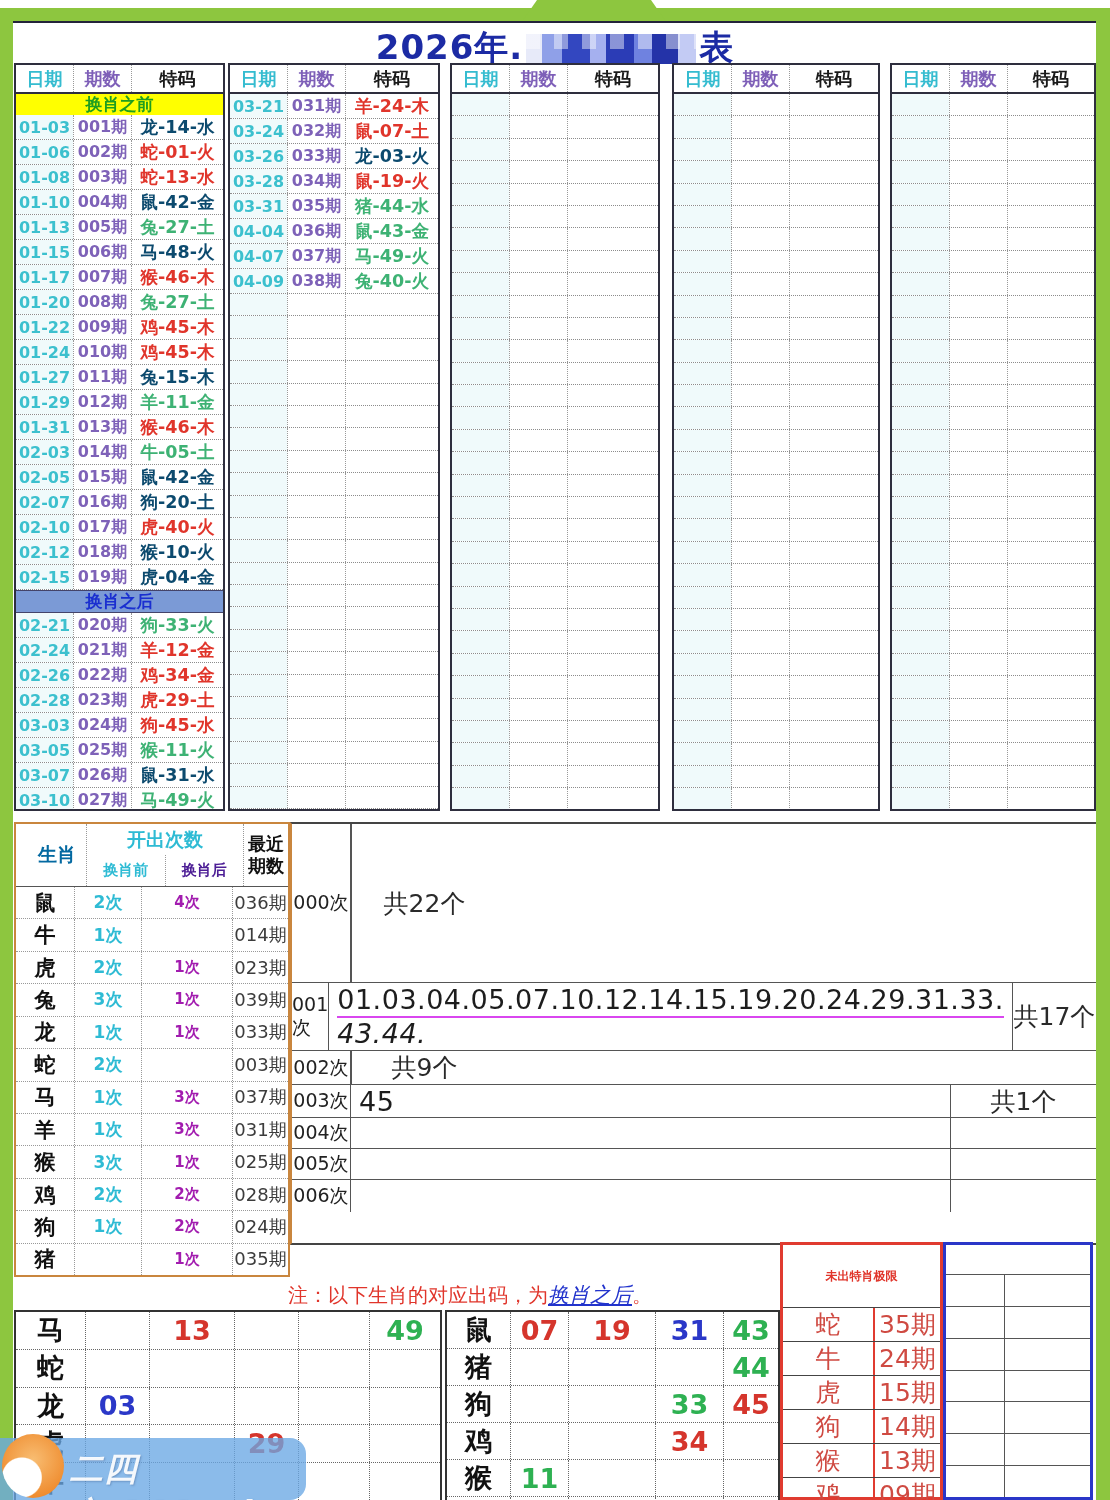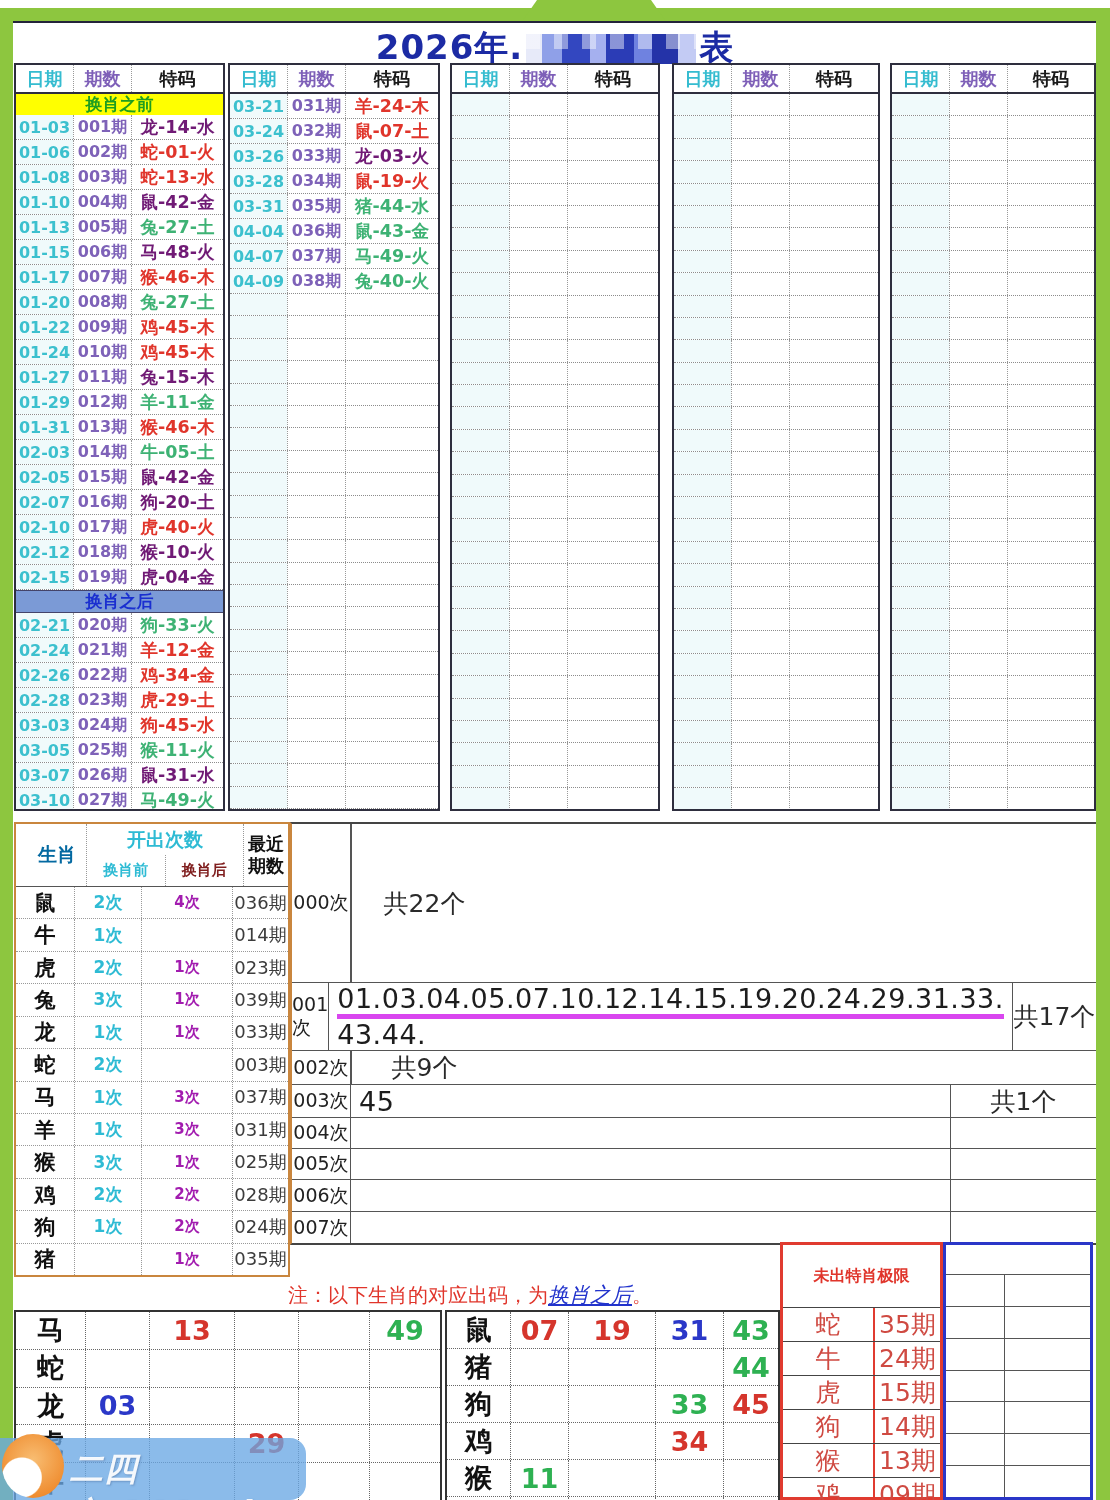--- a/index.html
+++ b/index.html
@@ -31,33 +31,33 @@
   .mh-code{flex:1;color:#1a1a1a;}
   .m-banner{flex:0 0 21px;text-align:center;font-weight:bold;font-size:17px;line-height:21px;}
   .m-banner.before{background:#ffff00;color:#1f9e1f;}
   .m-banner.after{background:#7b9ad6;color:#1a2fd0;border-top:1px solid #44446a;border-bottom:1px solid #44446a;}
   .m-row{flex:0 0 22.4px;display:flex;border-bottom:1px dotted #8c8c8c;box-sizing:border-box;}
   .c-date{width:57px;display:flex;align-items:center;justify-content:center;color:#3cc0ce;
           font-size:16px;font-weight:bold;background:#f0fafb;}
   .c-period{width:57px;display:flex;align-items:center;justify-content:center;color:#7e62b8;
             font-size:16px;font-weight:bold;border-left:1px dotted #999;border-right:1px dotted #999;}
   .c-code{flex:1;display:flex;align-items:center;justify-content:center;font-size:17.5px;font-weight:bold;}
-  .t-red{color:#e0352b}.t-blue{color:#701a75}.t-green{color:#3eb274}
+  .t-red{color:#e0352b}.t-blue{color:#0c4a6e}.t-green{color:#3eb274}
   
   .stats{position:absolute;left:14px;top:822px;width:276px;height:455px;border:2px solid #c9863e;
          box-sizing:border-box;display:flex;flex-direction:column;background:#fff;}
   .stats-head{flex:0 0 62px;display:flex;border-bottom:1.5px solid #555;}
   .sh-zodiac{width:58px;border-right:1px dotted #999;display:flex;align-items:center;justify-content:center;
              font-weight:bold;font-size:19px;color:#0369a1;margin-left:12px;}
   .sh-mid{width:156px;display:flex;flex-direction:column;}
   .sh-count{height:31px;color:#2ebbd4;font-weight:bold;font-size:19px;text-align:center;line-height:31px;}
   .sh-sub{height:31px;display:flex;}
   .sh-before,.sh-after{flex:1;display:flex;align-items:center;justify-content:center;font-weight:bold;font-size:15px;}
   .sh-before{color:#2ebbd4;}
-  .sh-after{color:#7f1d1d;border-left:1px dotted #999;}
+  .sh-after{color:#4c1d95;border-left:1px dotted #999;}
   .sh-recent{flex:1;border-left:1px dotted #999;display:flex;align-items:center;justify-content:center;
              font-weight:bold;font-size:18px;color:#111;text-align:center;flex-direction:column;line-height:1.2;}
   .stats-body{flex:1;display:flex;flex-direction:column;}
   .stats-row{flex:1;display:flex;border-bottom:1px dotted #999;}
   .stats-row:last-child{border-bottom:none;}
   .sr-z{width:58px;display:flex;align-items:center;justify-content:center;font-size:21px;font-weight:bold;
         color:#111;border-right:1px dotted #999;}
   .sr-b{width:66px;display:flex;align-items:center;justify-content:center;color:#2ebbd4;font-weight:bold;font-size:17px;}
   .sr-a{width:90px;display:flex;align-items:center;justify-content:center;color:#a21caf;font-weight:bold;
         font-size:15px;border-left:1px dotted #999;}
@@ -67,21 +67,21 @@
   .freq{position:absolute;left:290px;top:822px;width:806px;height:423px;box-sizing:border-box;background:#fff;
         border-top:2px solid #444;border-bottom:2px solid #444;border-left:2px solid #c9863e;
         display:flex;flex-direction:column;}
   .f-row{display:flex;border-bottom:1px solid #555;box-sizing:border-box;}
   .f-row:last-child{border-bottom:none;}
   .f-label{width:58px;display:flex;align-items:center;justify-content:center;font-size:19px;color:#222;
            border-right:1.5px solid #555;}
   .f-codes{flex:1;display:flex;flex-direction:column;justify-content:center;padding:1px 8px;
            font-size:27px;color:#1d1d1d;letter-spacing:.5px;}
   .f-line{flex:1;display:flex;align-items:center;}
-  .f-codes.divided .f-line + .f-line{border-top:5px solid #d946ef;}
+  .f-codes.divided .f-line + .f-line{border-top:2px solid #d946ef;font-style:italic;}
   .f-total{width:145px;display:flex;align-items:center;justify-content:center;font-size:25px;color:#2a2a2a;
            border-left:1.5px solid #555;}
   
   .note{position:absolute;left:288px;top:1281px;font-size:20px;font-weight:normal;color:#e0352b;white-space:nowrap;}
   .note .em{color:#2233cc;font-style:italic;text-decoration:underline;font-size:21px;}
   
   .b-table{position:absolute;top:1310px;height:190px;border:2px solid #333;border-bottom:none;
            box-sizing:border-box;background:#fff;display:flex;flex-direction:column;}
   .bl{left:14px;width:428px;}
   .br{left:445px;width:335px;}
@@ -89,21 +89,21 @@
   .b-row:last-child{border-bottom:none;}
   .b-z{display:flex;align-items:center;justify-content:center;font-size:27px;font-weight:bold;color:#111;
        border-right:1px dotted #666;}
   .b-c{display:flex;align-items:center;justify-content:center;font-size:27px;font-weight:bold;
        border-right:1px dotted #666;}
   .b-c:last-child{border-right:none;}
   .n-red{color:#d5352c}.n-blue{color:#2b38c8}.n-green{color:#2eb152}
   
   .limits{position:absolute;left:780px;top:1242px;width:163px;height:258px;border:3px solid #e03b30;
           box-sizing:border-box;background:#fff;display:flex;flex-direction:column;}
-  .l-head{flex:0 0 62px;display:flex;align-items:center;justify-content:center;font-size:16px;
+  .l-head{flex:0 0 62px;display:flex;align-items:center;justify-content:center;font-size:12px;
           font-weight:bold;color:#e0352b;}
   .l-row{flex:1;display:flex;border-top:1.5px solid #444;}
   .l-z{width:90px;display:flex;align-items:center;justify-content:center;font-size:25px;color:#cf4a42;
        border-right:2px solid #e03b30;}
   .l-p{flex:1;display:flex;align-items:center;justify-content:center;font-size:25px;color:#cf4a42;}
   
   .bluebox{position:absolute;left:943px;top:1242px;width:150px;height:258px;border:3px solid #2a36c8;
            box-sizing:border-box;background:#fff;display:flex;flex-direction:column;}
   .bb-pad{flex:0 0 29px;border-bottom:1px solid #555;}
   .bb-row{flex:1;display:flex;border-bottom:1px solid #555;}
@@ -1069,25 +1069,20 @@
     <div class="f-row" style="height: 31px;">
       <div class="f-label">005次</div>
       <div class="f-codes"></div>
       <div class="f-total"></div>
     </div>
     <div class="f-row" style="height: 32px;">
       <div class="f-label">006次</div>
       <div class="f-codes"></div>
       <div class="f-total"></div>
     </div>
-    <div class="f-row" style="height: 31px;">
-      <div class="f-label">007次</div>
-      <div class="f-codes"></div>
-      <div class="f-total"></div>
-    </div>
   </div>
 
 <div class="note">
   <span>注：以下生肖的对应出码，为</span><span class="em">换肖之后</span><span>。</span>
 </div>
 
 <div class="b-table bl">
     <div class="b-row">
       <div class="b-z" style="width: 69px;">马</div>
       <div class="b-c" style="width: 63px;"></div>

